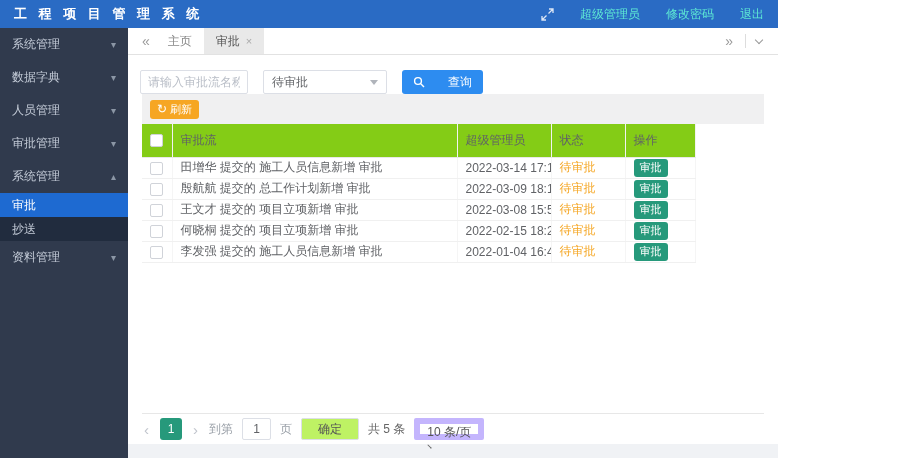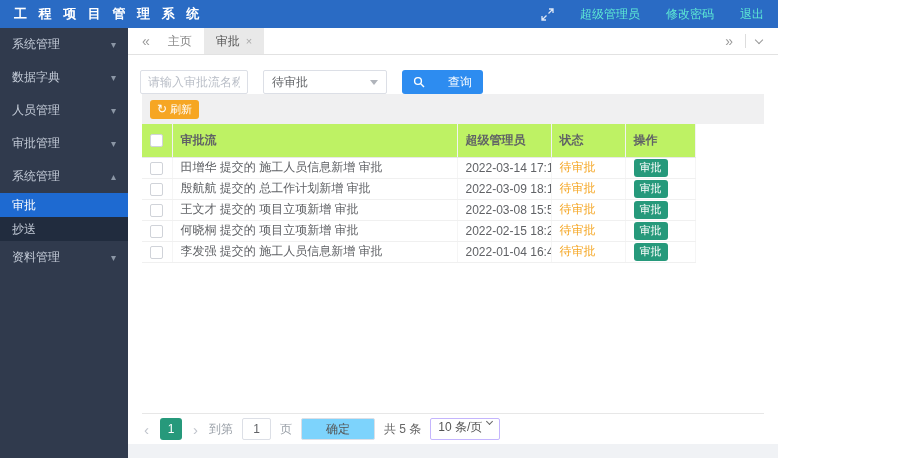--- a/index.html
+++ b/index.html
@@ -46,36 +46,36 @@
   .btn-query { height:24px; padding:0 11px; background:#2d8cf0; color:#fff; border:none; border-radius:3px; display:flex; align-items:center; gap:23px; font-size:12px; cursor:pointer; }
 
   
   .panel { margin:0 14px; flex:1; display:flex; flex-direction:column; min-height:0; }
   .toolbar { flex:0 0 30px; background:#f0f0f1; display:flex; align-items:center; padding:0 8px; }
   .btn-refresh { height:19px; padding:0 7px; background:#f6a623; color:#fff; border:none; border-radius:3px; font-size:11px; display:flex; align-items:center; gap:3px; cursor:pointer; }
   .refresh-glyph { font-size:12px; line-height:1; }
 
   
   table { border-collapse:collapse; width:553px; table-layout:fixed; font-size:12px; }
-  th { height:33px; font-weight:bold; color:#606266; text-align:left; background:#bef264; border-bottom:1px solid #e8e8e8; border-right:1px solid #f2f2f2; padding:0 8px; }
+  th { height:33px; font-weight:normal; color:#606266; text-align:left; background:#84cc16; border-bottom:1px solid #e8e8e8; border-right:1px solid #f2f2f2; padding:0 8px; }
   td { height:21px; color:#606266; border-bottom:1px solid #f0f0f0; border-right:1px solid #f5f5f5; padding:0 8px; white-space:nowrap; overflow:hidden; }
   .col-check { text-align:center; padding:0; }
   .checkbox { display:inline-block; width:13px; height:13px; border:1px solid #d0d3d9; border-radius:2px; background:#fff; vertical-align:middle; cursor:pointer; }
   .td-status { color:#f5a623; }
   .btn-approve { height:18px; padding:0 6px; background:#26997b; color:#fff; border:none; border-radius:3px; font-size:11px; cursor:pointer; }
   .spacer { flex:1; }
 
   
   .pagination { flex:0 0 31px; border-top:1px solid #e7e7e7; display:flex; align-items:center; gap:9px; color:#666; }
   .pg-arrow { color:#c0c4cc; font-size:15px; padding:0 2px; cursor:pointer; }
   .pg-current { width:22px; height:22px; background:#26997b; color:#fff; border-radius:3px; text-align:center; line-height:22px; cursor:pointer; }
   .pg-dim { color:#9aa0a8; }
   .pg-input { width:29px; height:22px; border:1px solid #dcdfe6; border-radius:2px; text-align:center; font-size:12px; color:#606266; outline:none; }
-  .pg-confirm { height:22px; padding:0 24px; border:1px solid #dcdfe6; background:#7dd3fc; border-radius:2px; font-size:12px; color:#555; cursor:pointer; }
-  .pg-size { height:22px; border:1px solid #c4b5fd; border-radius:2px; display:flex; gap:5px; padding:0 7px; color:#555; cursor:pointer; background:#fff; }
+  .pg-confirm { height:22px; padding:0 16px; border:1px solid #dcdfe6; background:#bef264; border-radius:2px; font-size:12px; color:#555; cursor:pointer; }
+  .pg-size { height:22px; border:6px solid #c4b5fd; border-radius:2px; display:flex; gap:5px; padding:0 7px; color:#555; cursor:pointer; background:#fff;flex-direction:column; }
   .chev-sm { display:inline-block; width:5px; height:5px; border-right:1.5px solid #666; border-bottom:1.5px solid #666; transform:rotate(45deg); margin-bottom:2px; }
 
   .bottom-strip { flex:0 0 14px; background:#f0f2f5; }
 </style>
 </head>
 <body>
 
 <div class="app">
 
   <header class="topbar">

